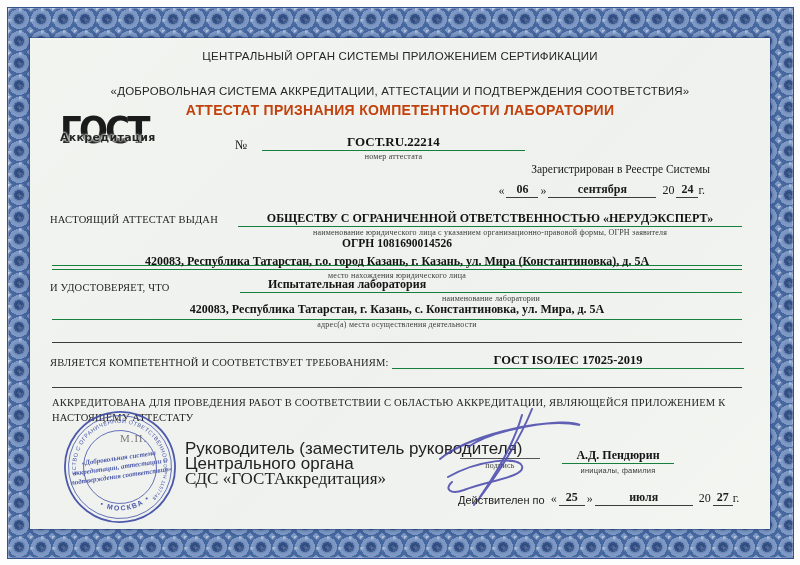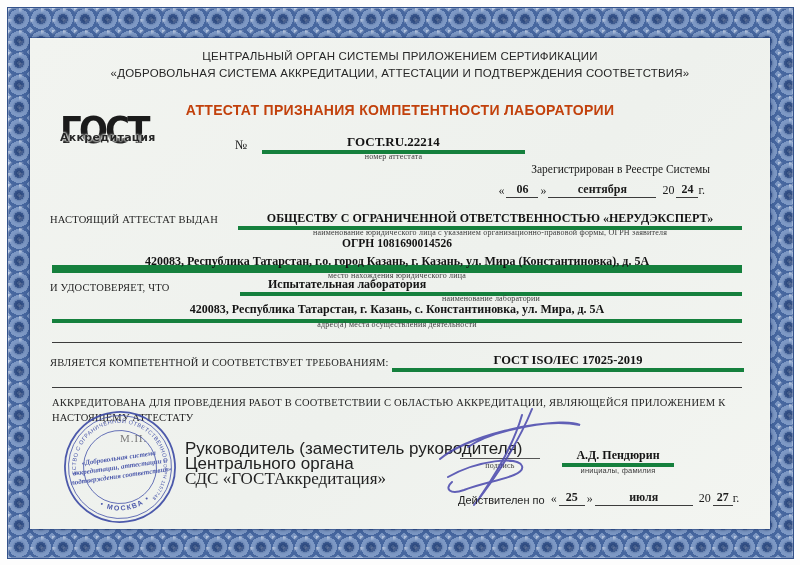--- a/index.html
+++ b/index.html
@@ -26,21 +26,21 @@
   }
   .content{position:absolute;inset:0;}
   .abs{position:absolute;}
 
   
   .sans{font-family:"Liberation Sans", sans-serif;}
   .hdr{width:100%;text-align:center;font-size:11.5px;letter-spacing:.2px;color:#262626;}
   .title{width:100%;text-align:center;font-size:14px;font-weight:bold;letter-spacing:.3px;color:#c2410c;}
   .lbl{font-size:10.5px;color:#1f1f1f;letter-spacing:.2px;}
   .val{font-weight:bold;font-size:12px;color:#141414;}
-  .uline{border-bottom:4px solid #15803d;}
+  .uline{border-bottom:1px solid #15803d;}
   .cap{font-size:8px;color:#3a3a3a;text-align:center;letter-spacing:.2px;}
   .center{text-align:center;}
   .blank-line{border-bottom:1px solid #3c3c3c;}
 
   
   .logo{width:120px;height:58px;}
   .logo-gost{
     font-family:"DejaVu Sans", sans-serif;font-weight:bold;font-size:37px;line-height:37px;
     letter-spacing:-3px;color:#1b1b1b;transform:scaleX(.92);transform-origin:left top;
   }
@@ -64,21 +64,21 @@
 </head>
 <body>
 
 <div class="stage">
   <div class="guilloche"></div>
   <div class="paper"></div>
 
   <div class="content">
 
     <div class="abs hdr sans" style="top:50px;left:0;">ЦЕНТРАЛЬНЫЙ ОРГАН СИСТЕМЫ ПРИЛОЖЕНИЕМ СЕРТИФИКАЦИИ</div>
-    <div class="abs hdr sans" style="top:67px;left:0;">«ДОБРОВОЛЬНАЯ СИСТЕМА АККРЕДИТАЦИИ, АТТЕСТАЦИИ И ПОДТВЕРЖДЕНИЯ СООТВЕТСТВИЯ»</div>
+    <div class="abs hdr sans" style="top:85px;left:0;">«ДОБРОВОЛЬНАЯ СИСТЕМА АККРЕДИТАЦИИ, АТТЕСТАЦИИ И ПОДТВЕРЖДЕНИЯ СООТВЕТСТВИЯ»</div>
     <div class="abs title sans" style="top:102px;left:0;">АТТЕСТАТ ПРИЗНАНИЯ КОМПЕТЕНТНОСТИ ЛАБОРАТОРИИ</div>
 
     <div class="abs logo" style="left:60px;top:112px;">
       <div class="logo-gost">ГОСТ</div>
       <div class="logo-overlay">Аккредитация</div>
     </div>
 
     <div class="abs" style="left:235px;top:137px;font-size:13px;">№</div>
     <div class="abs val uline center" style="left:262px;top:134px;width:263px;font-size:13px;">ГОСТ.RU.22214</div>
     <div class="abs cap" style="left:262px;top:152px;width:263px;">номер аттестата</div>

